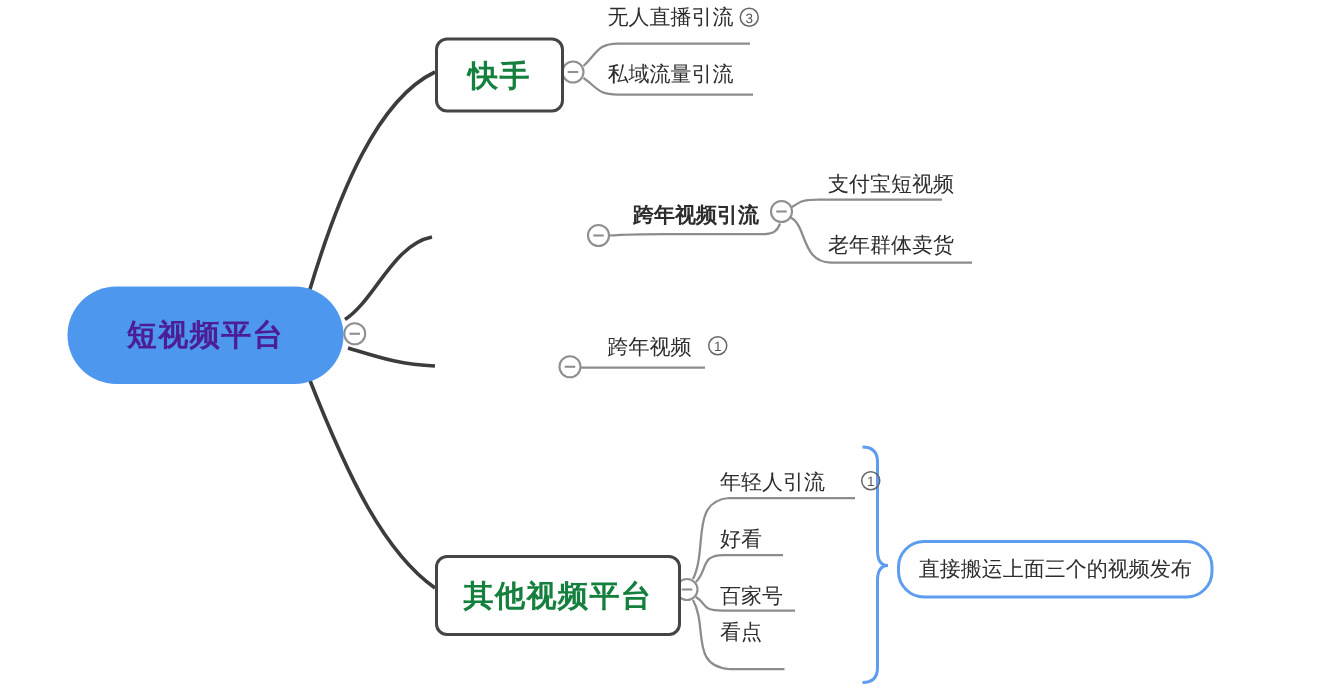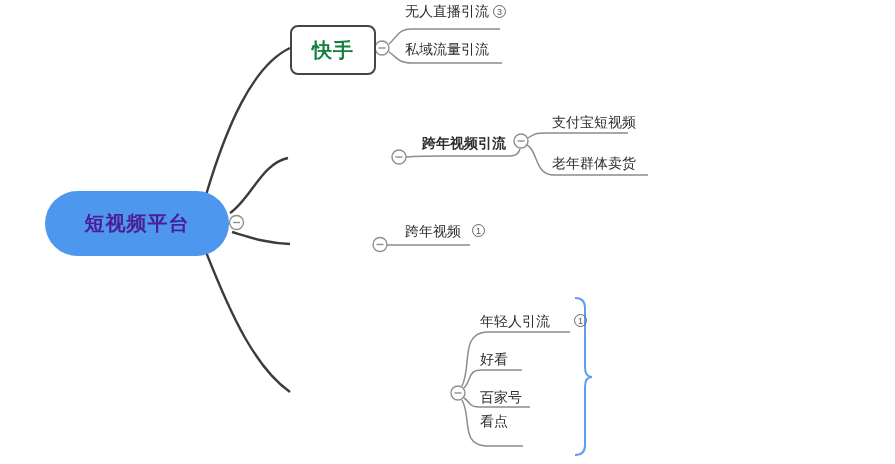--- a/index.html
+++ b/index.html
@@ -73,32 +73,38 @@
     </g>
   </svg>
 
   <div class="root" style="left:45px;top:191px;width:184px;height:65px;">
     <span>短视频平台</span>
   </div>
 
   <div class="topic" style="left:290px;top:25px;width:82px;height:46px;">
     <span>快手</span>
   </div>
+  <div class="topic" style="left:290px;top:370px;width:160px;height:50px;">
+    <span>其他视频平台</span>
+  </div>
 
   <span class="leaf" style="left:405px;top:4px;text-align:right;">无人直播引流</span>
   <span class="badge" style="left:493px;top:5px;">3</span>
   <span class="leaf" style="left:405px;top:42px;">私域流量引流</span>
 
   <span class="leaf" style="left:422px;top:136px;font-weight:bold;">跨年视频引流</span>
   <span class="leaf" style="left:552px;top:115px;">支付宝短视频</span>
   <span class="leaf" style="left:552px;top:156px;">老年群体卖货</span>
 
   <span class="leaf" style="left:405px;top:224px;">跨年视频</span>
   <span class="badge" style="left:472px;top:224px;">1</span>
 
   <span class="leaf" style="left:480px;top:314px;">年轻人引流</span>
   <span class="badge" style="left:574px;top:314px;">1</span>
   <span class="leaf" style="left:480px;top:352px;">好看</span>
   <span class="leaf" style="left:480px;top:390px;">百家号</span>
   <span class="leaf" style="left:480px;top:414px;">看点</span>
 
+  <div class="callout" style="left:598px;top:360px;width:207px;height:35px;">
+    <span>直接搬运上面三个的视频发布</span>
+  </div>
 
 </div>
 
 </body></html>

